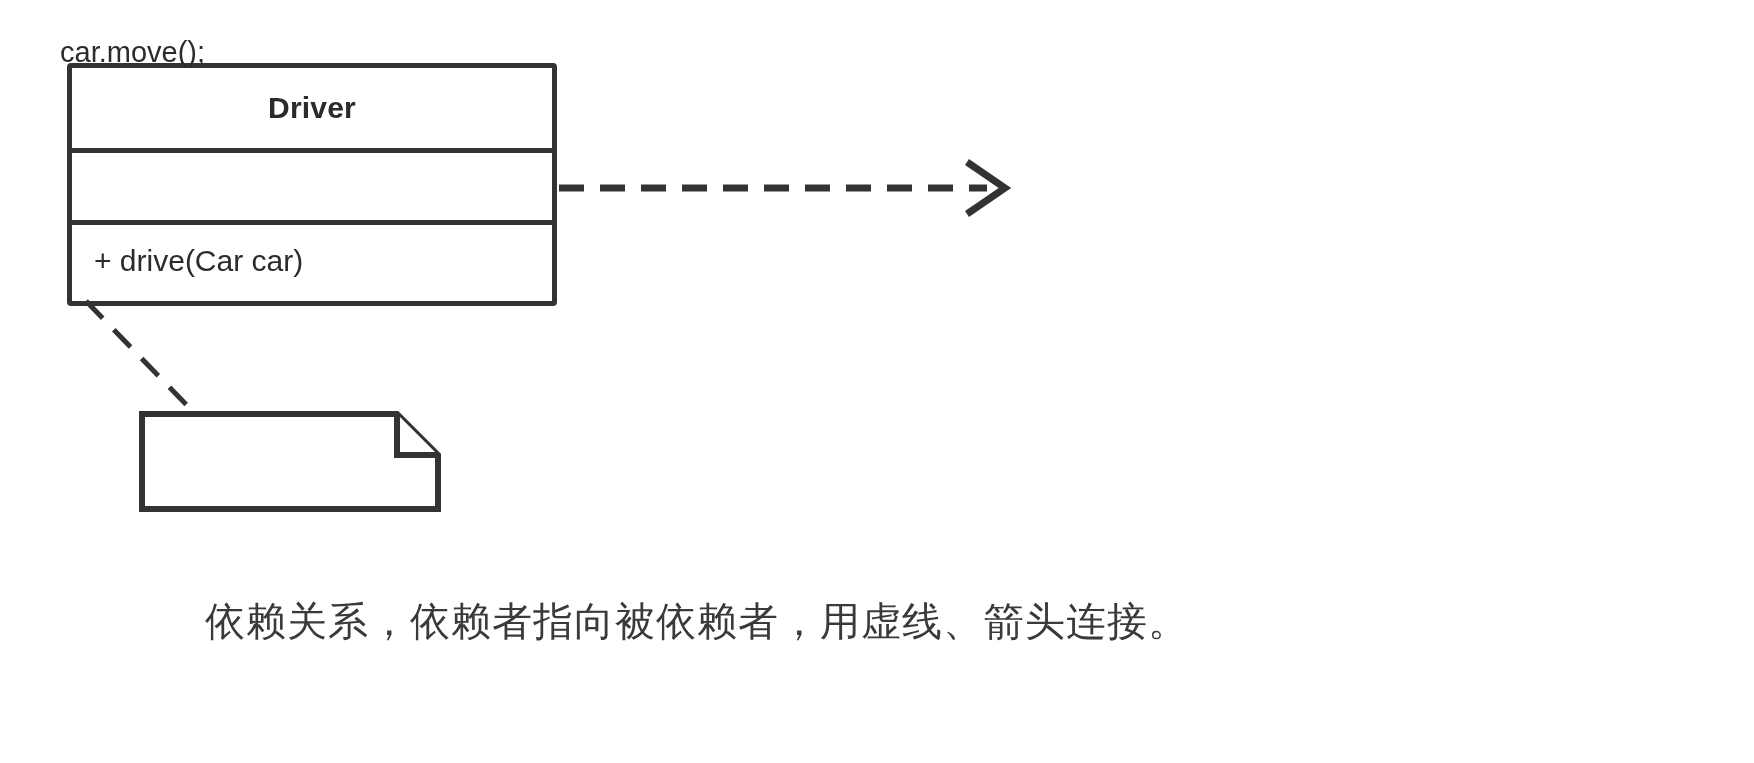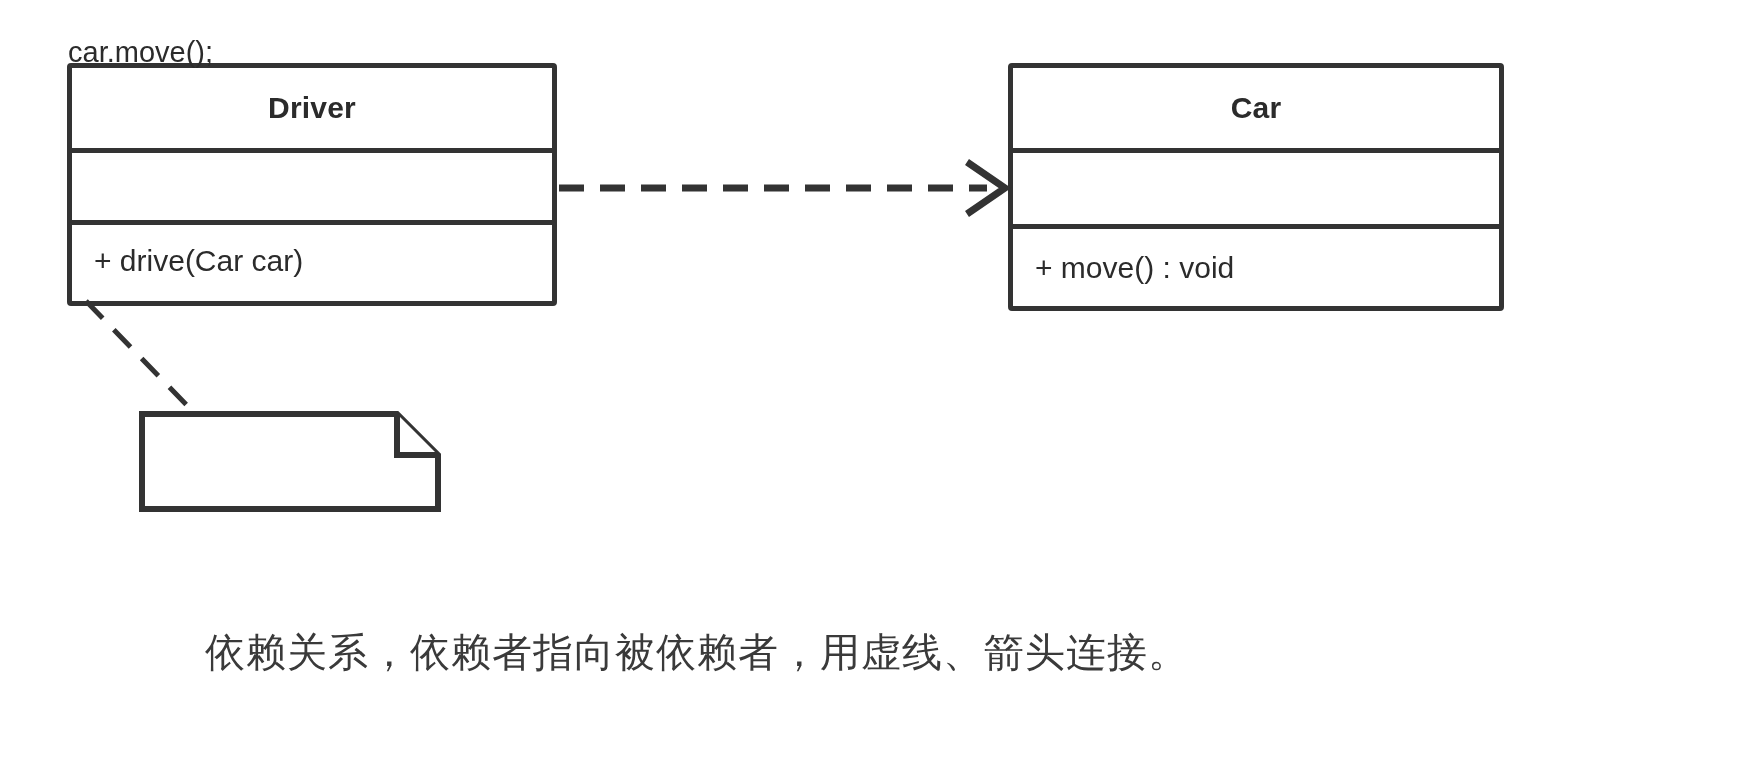--- a/index.html
+++ b/index.html
@@ -74,66 +74,61 @@
   
   #note-box {
     position: absolute;
     left: 139px;
     top: 411px;
     width: 302px;
     height: 101px;
   }
   #note-text {
     position: absolute;
-    left: 68px;
+    left: 60px;
     top: 36px;
     font-size: 29px;
     color: #2b2b2b;
     white-space: nowrap;
   }
 
   
   #note-anchor-line {
     position: absolute;
     left: 80px;
     top: 295px;
     width: 140px;
     height: 135px;
   }
 
   
   #caption {
     position: absolute;
     left: 0;
-    top: 625px;
+    top: 594px;
     width: 1394px;
     text-align: center;
     font-family: "DejaVu Serif", "Liberation Serif", serif;
     font-size: 40px;
     color: #3a3a3a;
     letter-spacing: 1px;
     white-space: nowrap;
   }
 </style>
 </head>
 <body>
 
 <div id="stage">
 
   <div class="uml-class" id="class-driver">
     <div class="uml-compartment uml-title divider-below">Driver</div>
     <div class="uml-compartment uml-attrs divider-below"></div>
     <div class="uml-compartment uml-ops">+ drive(Car car)</div>
   </div>
 
-  <div class="uml-class" id="class-car">
-    <div class="uml-compartment uml-title divider-below">Car</div>
-    <div class="uml-compartment uml-attrs divider-below"></div>
-    <div class="uml-compartment uml-ops">+ move() : void</div>
-  </div>
 
   <svg id="dependency-connector" viewBox="0 0 465 80">
     <line x1="4" y1="38" x2="432" y2="38" stroke="#333333" stroke-width="7" stroke-dasharray="25 16" stroke-linecap="butt"></line>
     <polyline points="412,12 450,38 412,64" fill="none" stroke="#333333" stroke-width="7" stroke-linejoin="miter" stroke-linecap="butt"></polyline>
   </svg>
 
   <svg id="note-anchor-line" viewBox="0 0 140 135">
     <line x1="6" y1="6" x2="126" y2="130" stroke="#333333" stroke-width="5" stroke-dasharray="24 16" stroke-linecap="butt"></line>
   </svg>
 

